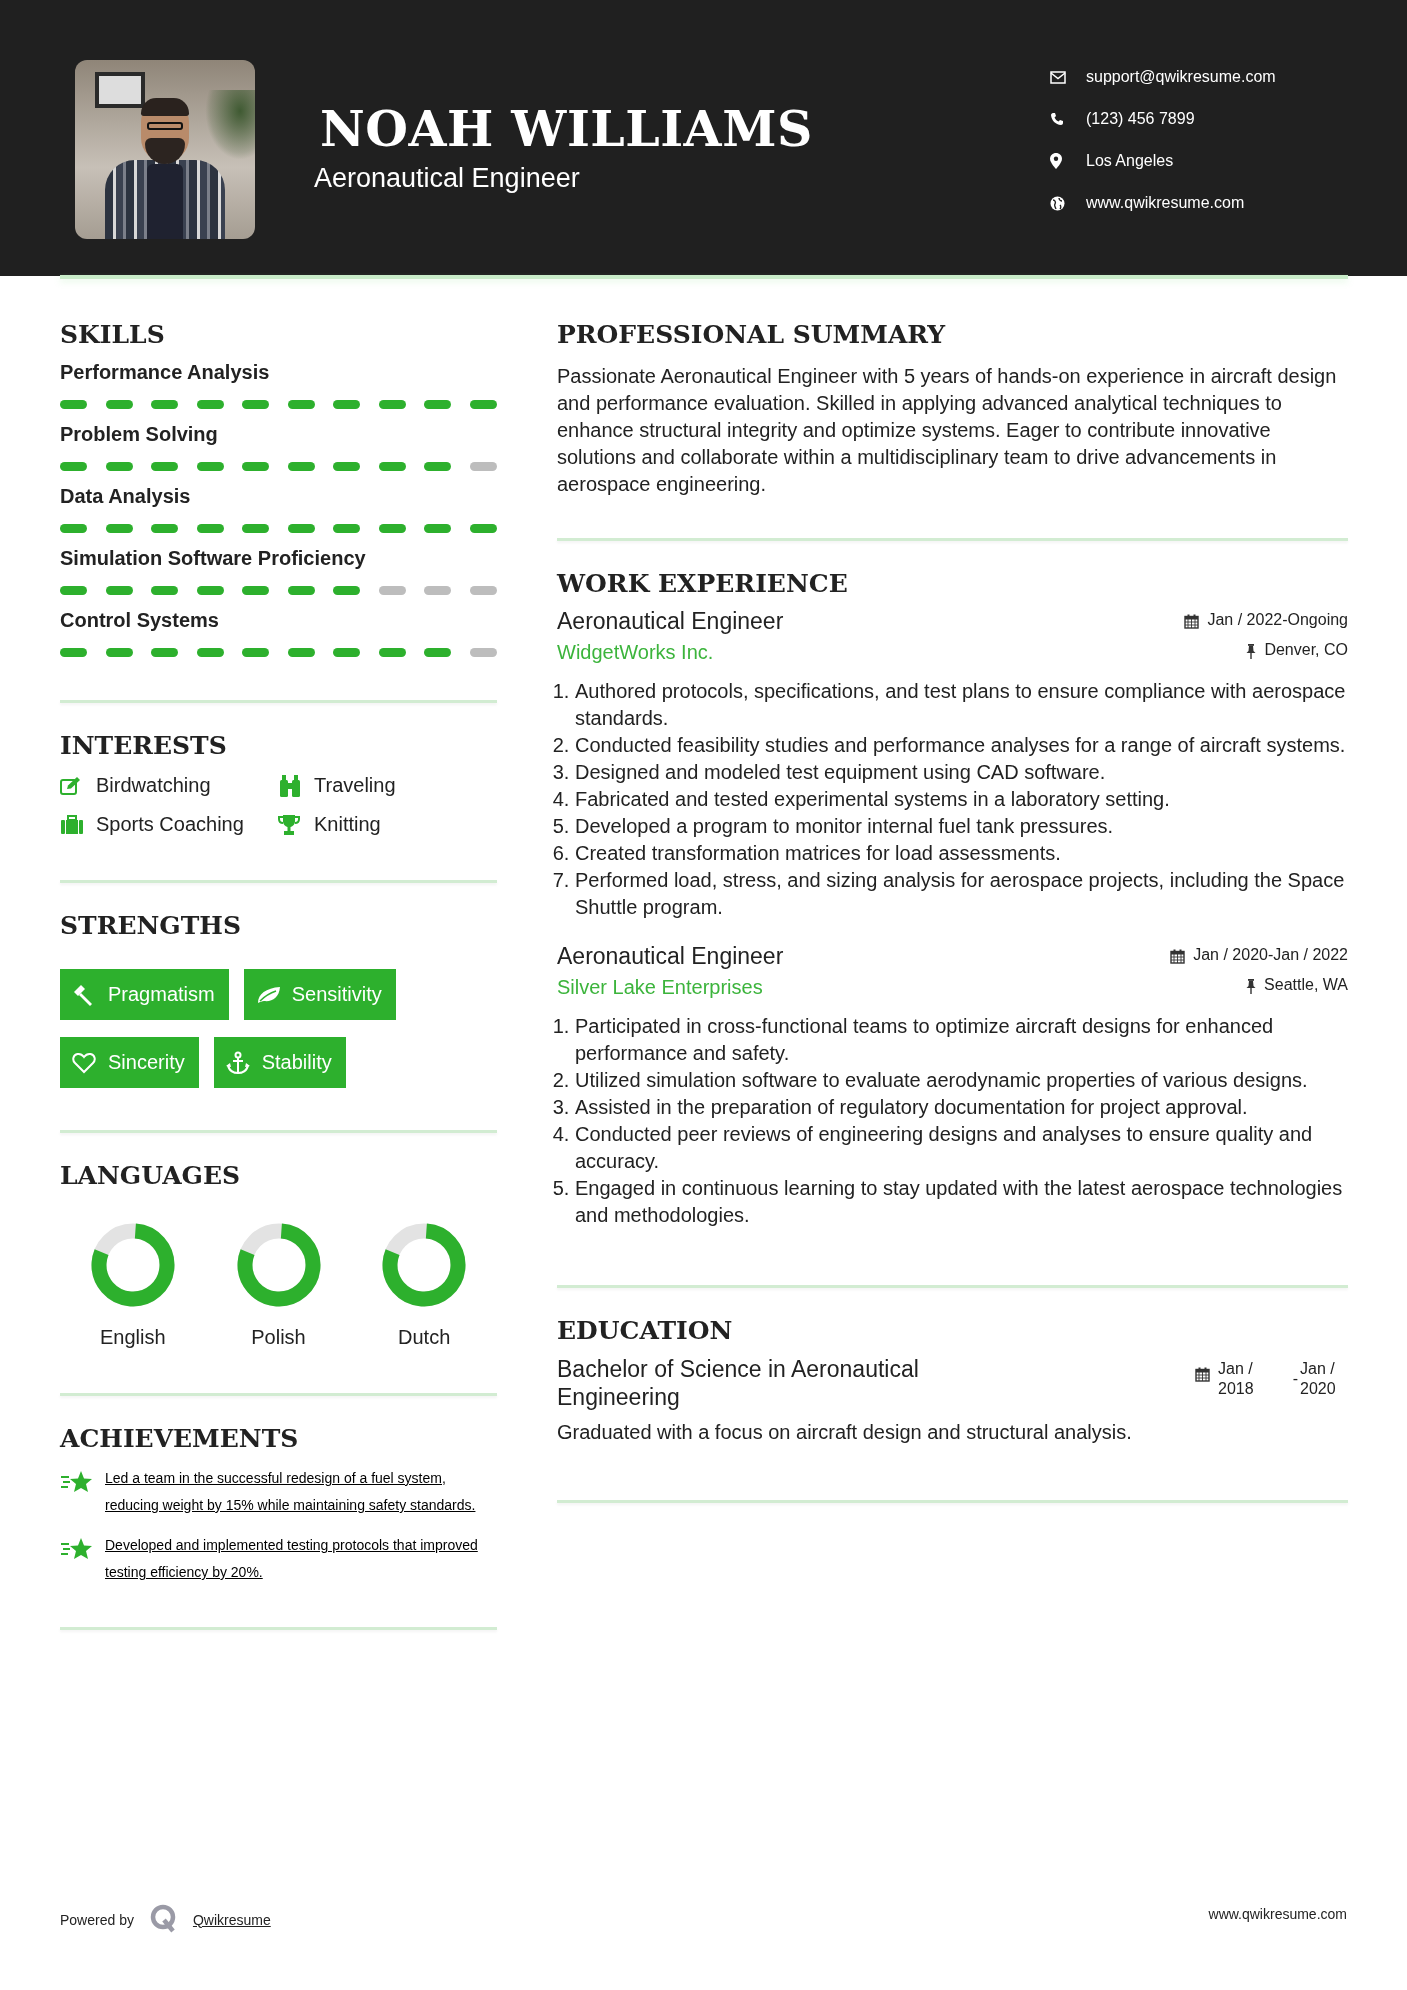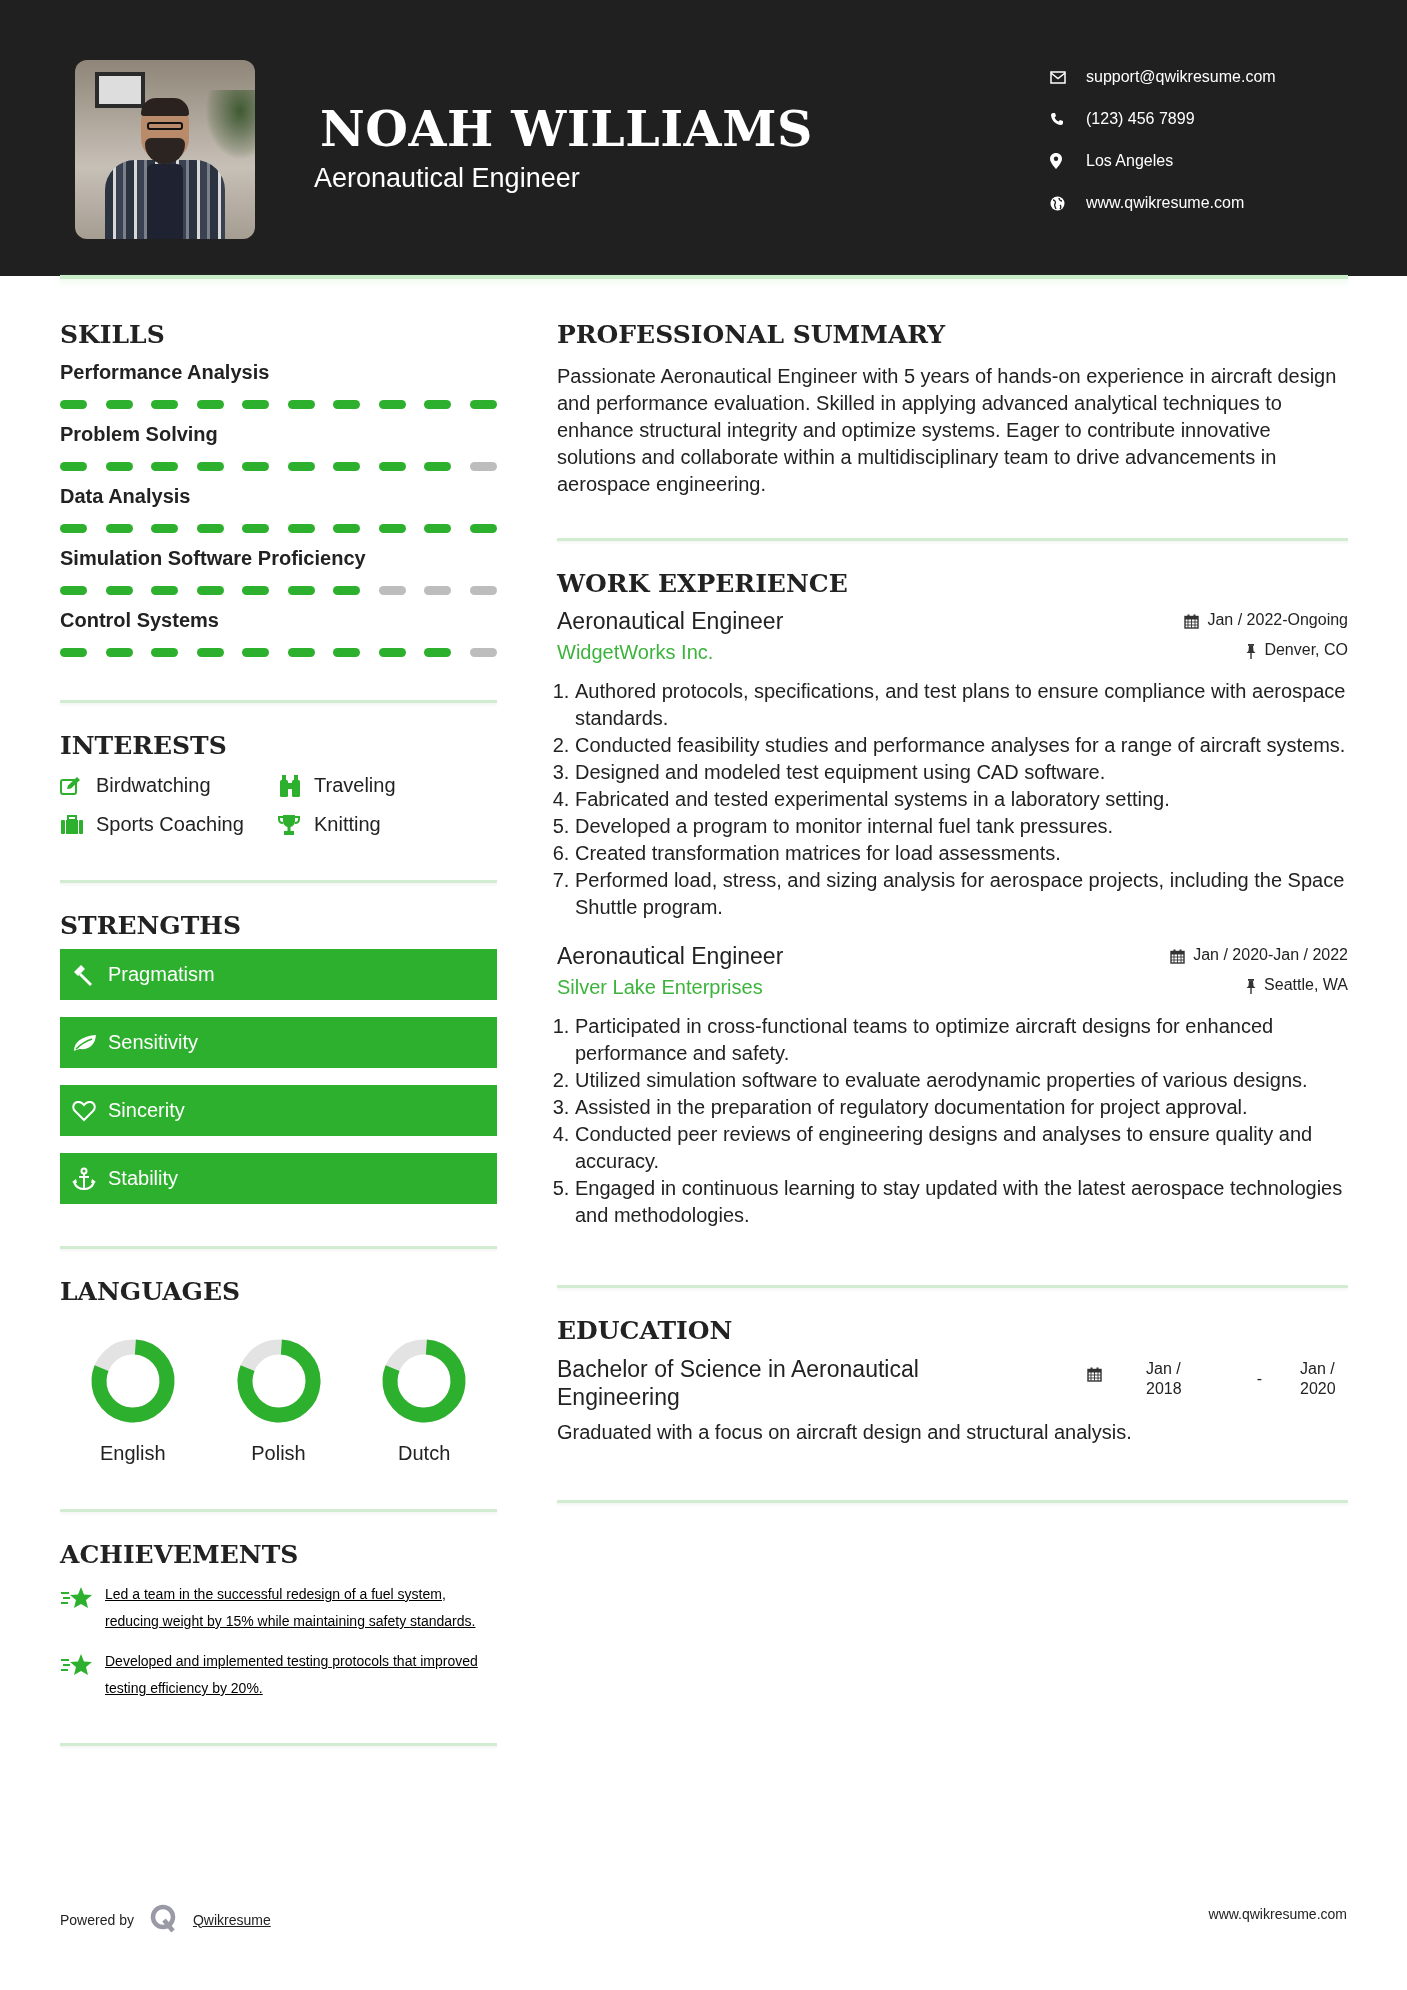--- a/index.html
+++ b/index.html
@@ -39,21 +39,21 @@
   .dots { display: flex; justify-content: space-between; margin-top: 16px; width: 437px; }
   .dot { width: 27px; height: 9px; border-radius: 5px; background: #2db02d; }
   .dot.off { background: #bdbdbd; }
 
   .divider { height: 3px; background: #d2ecd2; box-shadow: 0 2px 3px rgba(0,0,0,0.05); }
 
   .interests { display: grid; grid-template-columns: 218px 219px; row-gap: 16px; margin-top: 14px; }
   .interest { display: flex; align-items: center; font-size: 20px; color: #222; }
   .interest .ic { width: 36px; color: #2db02d; display: flex; align-items: center; }
 
-  .strengths { display: flex; flex-wrap: wrap; gap: 17px 15px; margin-top: 9px; flex-direction: column; }
+  .strengths { display: flex; flex-wrap: wrap; gap: 17px 15px; margin-top: 29px; }
   .chip { display: flex; align-items: center; background: #2db02d; color: #fff; height: 51px; padding: 0 14px 0 12px; font-size: 20px; }
   .chip .ic { width: 36px; display: flex; align-items: center; }
 
   .langs { display: flex; margin-top: 32px; }
   .lang { width: 146px; display: flex; flex-direction: column; align-items: center; }
   .lang svg { display: block; }
   .lang .lbl { font-size: 20px; color: #222; margin-top: 18px; }
 
   .ach { display: flex; margin-top: 12px; }
   .ach .ic { width: 45px; flex: none; padding-top: 5px; }
@@ -62,21 +62,21 @@
   .summary { font-size: 20px; line-height: 27px; color: #222; margin-top: 14px; }
 
   .job-row { display: flex; justify-content: space-between; align-items: baseline; }
   .job-title { font-size: 23px; color: #222; }
   .company { font-size: 20px; color: #3cb43c; }
   .meta { display: flex; align-items: flex-end; font-size: 16px; color: #222; }
   .meta .ic { margin-right: 8px; display: flex; align-items: center; }
   ol.duties { margin-top: 14px; padding-left: 18px; font-size: 20px; line-height: 27px; color: #222; }
   ol.duties li { padding-left: 0px; }
 
-  .edu-date { display: flex; align-items: flex-start; font-size: 16px; line-height: 20px; color: #222; gap: 36px; }
+  .edu-date { display: flex; align-items: flex-start; font-size: 16px; line-height: 20px; color: #222; }
 
   .footer-left { position: absolute; left: 60px; top: 1903px; display: flex; align-items: center; font-size: 14px; color: #222; }
   .footer-left .q { margin: 0 14px 0 15px; }
   .footer-left a { color: #222; text-decoration: underline; }
   .footer-right { position: absolute; right: 60px; top: 1906px; font-size: 14px; color: #222; }
 </style>
 </head>
 <body>
 
 <div class="header">

